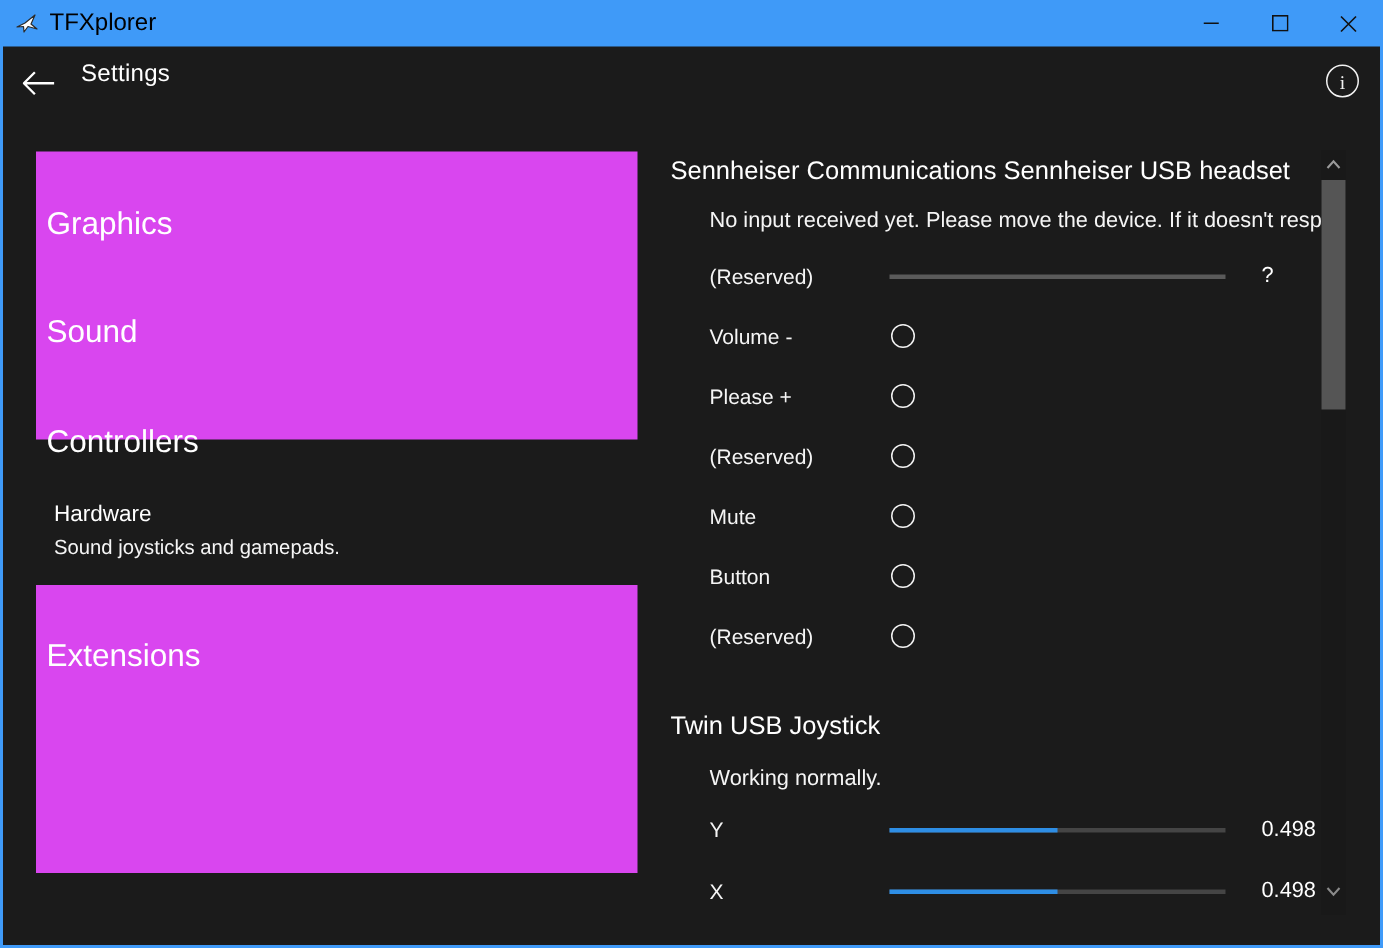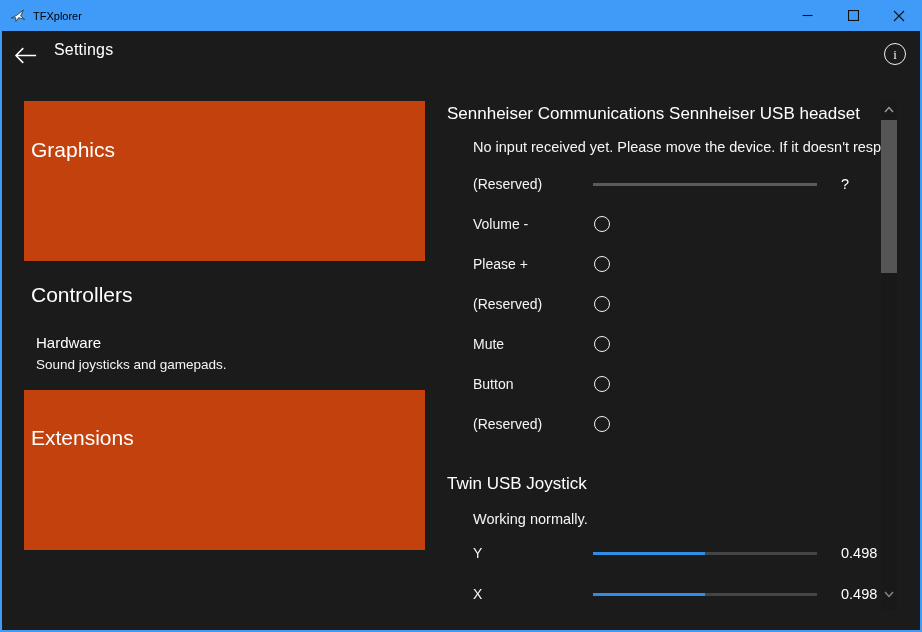--- a/index.html
+++ b/index.html
@@ -9,32 +9,32 @@
 
   
   .edge { position:absolute; background:#3f9af8; z-index:30; }
   .edge-l { left:0; top:0; bottom:0; width:2px; }
   .edge-r { right:0; top:0; bottom:0; width:2px; }
   .edge-b { left:0; right:0; bottom:0; height:2px; }
 
   
   .titlebar { position:absolute; top:0; left:0; right:0; height:31px; background:#3f9af8; display:flex; align-items:center; z-index:20; }
   .tb-icon { margin-left:10px; width:16px; height:16px; display:flex; align-items:center; }
-  .tb-title { margin-left:7px; font-size:11px; color:#000; }
+  .tb-title { margin-left:7px; font-size:16px; color:#000; }
   .tb-spacer { flex:1; }
   .tb-btn { width:46px; height:31px; display:flex; align-items:center; justify-content:center; cursor:default; }
 
   
   .back-btn { position:absolute; left:11px; top:41px; width:30px; height:28px; display:flex; align-items:center; justify-content:center; }
   .page-title { position:absolute; left:54px; top:41px; font-size:16px; color:#fff; letter-spacing:0.2px; }
   .info-btn { position:absolute; left:883px; top:42px; width:24px; height:24px; display:flex; align-items:center; justify-content:center; }
   .info-circle { width:22px; height:22px; border:1.5px solid #f2f2f2; border-radius:50%; display:flex; align-items:center; justify-content:center; color:#f2f2f2; font-family:"Liberation Serif","DejaVu Serif",serif; font-size:13px; line-height:1; }
 
   
-  .nav-box { position:absolute; left:24px; width:401px; height:160px; background:#c2410c; }
+  .nav-box { position:absolute; left:24px; width:401px; height:192px; background:#d946ef; }
   .nav-box1 { top:101px; }
   .nav-box2 { top:390px; }
   .nav-item { position:absolute; left:7px; right:6px; font-size:21px; color:#fff; line-height:30px; }
   .hw-block { position:absolute; left:36px; top:333px; width:380px; color:#fff; }
   .hw-title { font-size:15px; line-height:20px; }
   .hw-sub { font-size:13.5px; line-height:18px; margin-top:3px; color:#f5f5f5; }
 
   
   .rpanel { position:absolute; left:447px; top:0; width:434px; height:632px; color:#fff; }
   .dev-title { position:absolute; left:0; font-size:17px; color:#fff; white-space:nowrap; overflow:hidden; max-width:434px; }
@@ -88,20 +88,21 @@
       <path d="M9 1 L1 9 L9 17 M1 9 H23" fill="none" stroke="#fff" stroke-width="1.7" stroke-linejoin="round"></path>
     </svg>
   </div>
   <div class="page-title">Settings</div>
   <div class="info-btn">
     <span class="info-circle">i</span>
   </div>
 
   <div class="nav-box nav-box1">
     <div class="nav-item" style="top:34px;">Graphics</div>
+    <div class="nav-item" style="top:106px;">Sound</div>
     <div class="nav-item" style="top:179px;">Controllers</div>
   </div>
 
   <div class="hw-block">
     <div class="hw-title">Hardware</div>
     <div class="hw-sub">Sound joysticks and gamepads.</div>
   </div>
 
   <div class="nav-box nav-box2">
     <div class="nav-item" style="top:33px;">Extensions</div>

